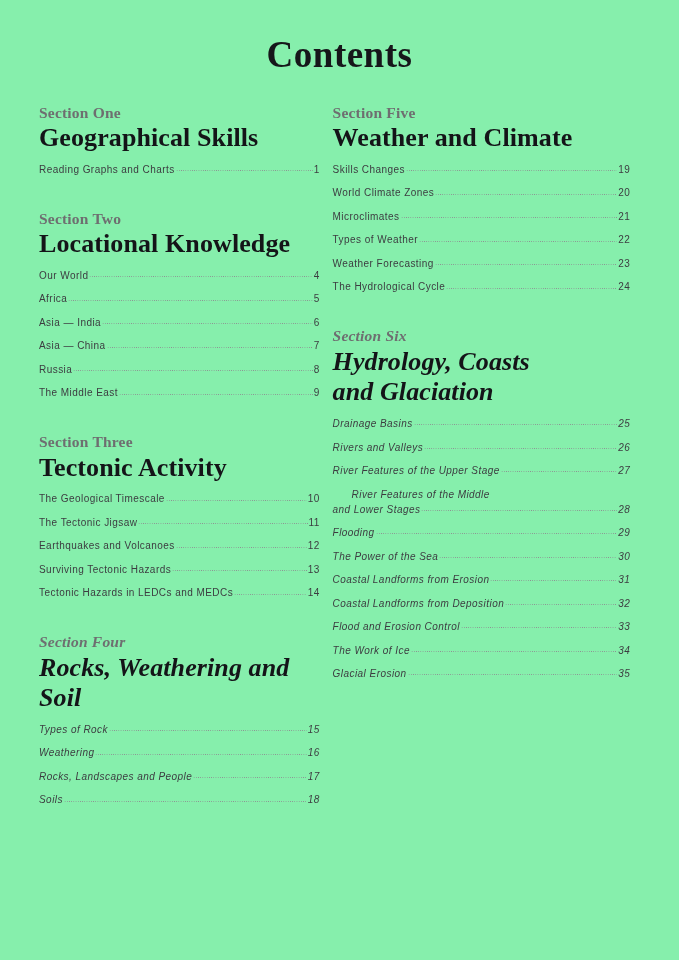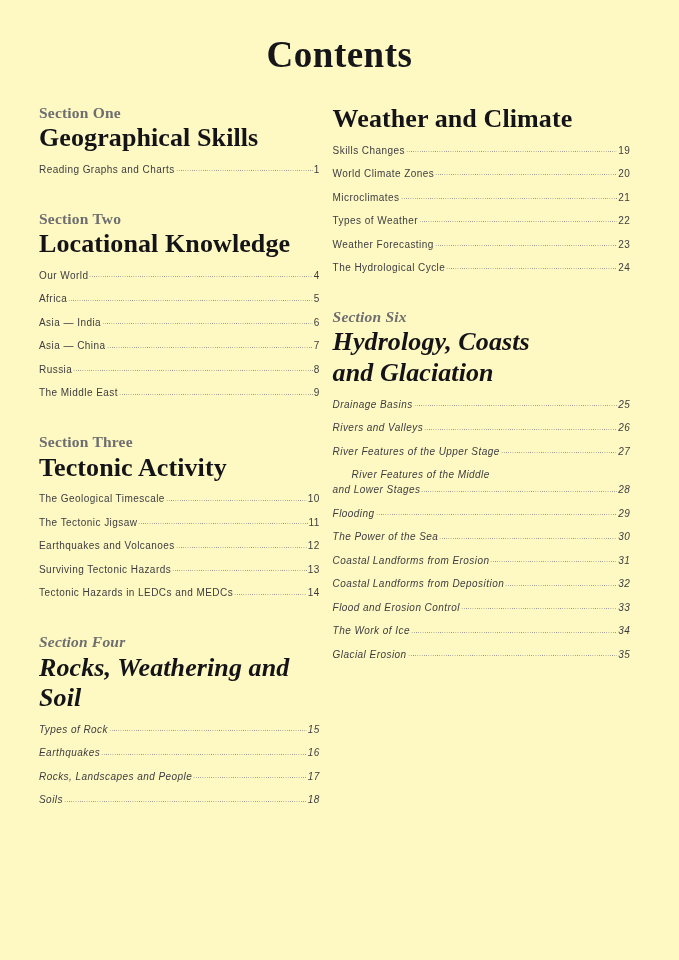--- a/index.html
+++ b/index.html
@@ -12,21 +12,21 @@
     width: 679px;
     height: 960px;
     font-family: "Liberation Sans", sans-serif;
     -webkit-font-smoothing: antialiased;
   }
 
   .page {
     position: relative;
     width: 679px;
     height: 960px;
-    background: #fef9c3;
+    background: #86efac;
     overflow: hidden;
     box-sizing: border-box;
   }
 
   
   .page-title {
     position: absolute;
     top: 36px;
     left: 0;
     width: 679px;
@@ -261,39 +261,40 @@
           <div class="section-title">
             <span class="title-line">Rocks, Weathering and Soil</span>
           </div>
           <ul class="entries">
             <li class="entry">
               <span class="entry-text">Types of Rock</span>
               <span class="entry-leader"></span>
               <span class="entry-page">15</span>
             </li>
             <li class="entry">
-              <span class="entry-text">Earthquakes</span>
+              <span class="entry-text">Weathering</span>
               <span class="entry-leader"></span>
               <span class="entry-page">16</span>
             </li>
             <li class="entry">
               <span class="entry-text">Rocks, Landscapes and People</span>
               <span class="entry-leader"></span>
               <span class="entry-page">17</span>
             </li>
             <li class="entry">
               <span class="entry-text">Soils</span>
               <span class="entry-leader"></span>
               <span class="entry-page">18</span>
             </li>
           </ul>
         </div>
       </div>
     <div class="column right">
         <div class="section">
+          <div class="section-label">Section Five</div>
           <div class="section-title">
             <span class="title-line">Weather and Climate</span>
           </div>
           <ul class="entries">
             <li class="entry">
               <span class="entry-text">Skills Changes</span>
               <span class="entry-leader"></span>
               <span class="entry-page">19</span>
             </li>
             <li class="entry">

